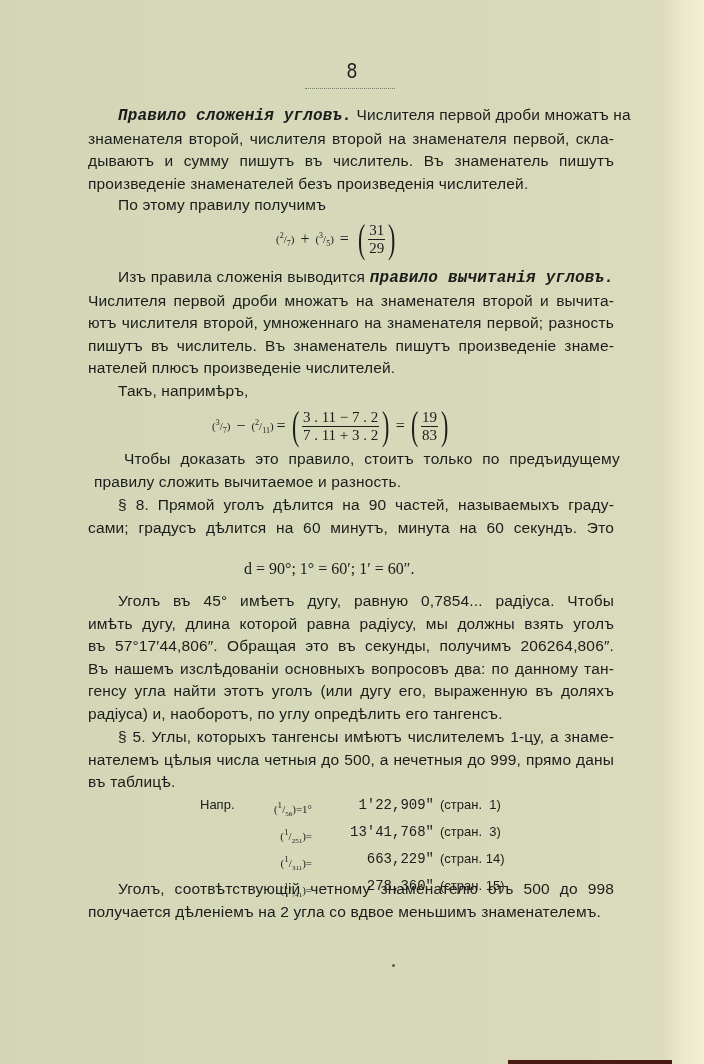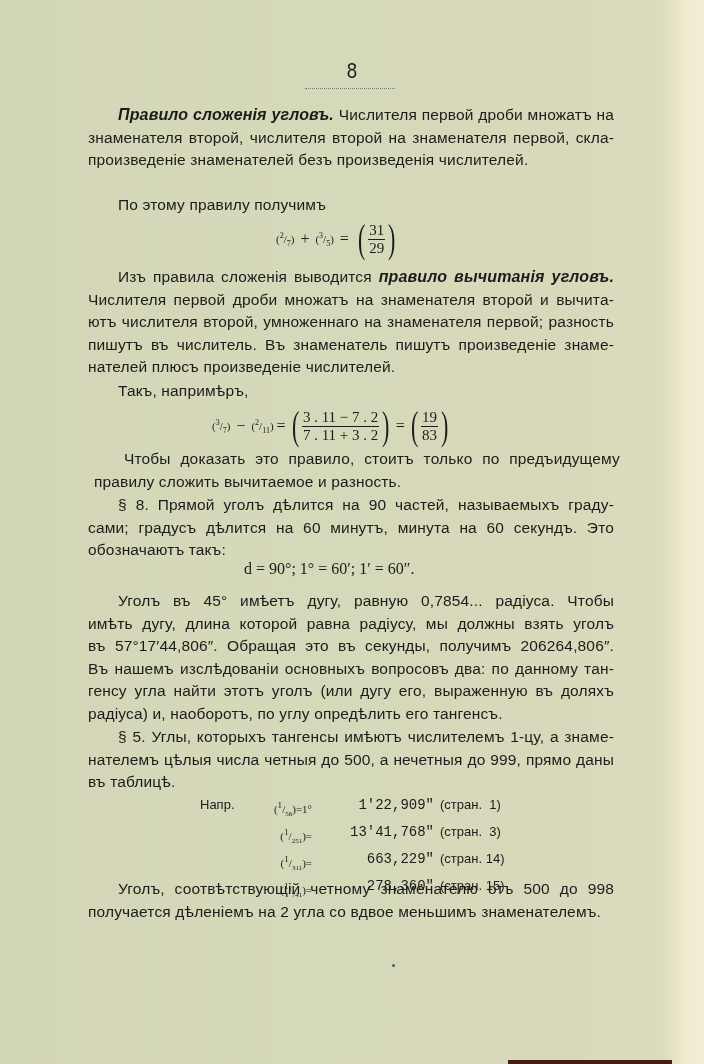--- a/index.html
+++ b/index.html
@@ -51,21 +51,21 @@
       text-align: justify;
       text-align-last: justify;
     }
     .text .line.last {
       text-align-last: left;
     }
     .text .line.indent {
       padding-left: 30px;
     }
     .ital {
-      font-family: Liberation Sans, sans-serif;
+      font-family: Liberation Mono, monospace;
       font-style: italic;
       font-weight: bold;
       font-size: 16px;
       margin-top: 36px;
     }
     .formula {
       position: absolute;
       font-family: "Liberation Serif", serif;
       font-size: 16px;
       white-space: nowrap;
@@ -157,20 +157,21 @@
 <body>
 
 <div class="page">
 
   <div class="page-number">8</div>
   <div class="page-rule"></div>
 
   <div class="text" style="top:104px;">
     <span class="line indent"><span class="ital">Правило сложенія угловъ.</span><span> Числителя первой дроби множатъ на</span></span>
     <span class="line">знаменателя второй, числителя второй на знаменателя первой, скла-</span>
+    <span class="line">дываютъ и сумму пишутъ въ числитель. Въ знаменатель пишутъ</span>
     <span class="line last">произведеніе знаменателей безъ произведенія числителей.</span>
   </div>
 
   <div class="text" style="top:194px;">
     <span class="line indent last">По этому правилу получимъ</span>
   </div>
 
   <div class="formula" style="left:276px; top:216px; height:46px;">
     <span class="small-frac">(<sup>2</sup>/<sub>7</sub>)</span>
     <span class="op">+</span>
@@ -217,21 +218,20 @@
   </div>
 
   <div class="text" style="top:448px;margin-left:6px;">
     <span class="line indent">Чтобы доказать это правило, стоитъ только по предъидущему</span>
     <span class="line last">правилу сложить вычитаемое и разность.</span>
   </div>
 
   <div class="text" style="top:494px;">
     <span class="line indent">§ 8. Прямой уголъ дѣлится на 90 частей, называемыхъ граду-</span>
     <span class="line">сами; градусъ дѣлится на 60 минутъ, минута на 60 секундъ. Это</span>
-    <span class="line last">обозначаютъ такъ:</span>
   </div>
 
   <div class="formula" style="left:244px; top:560px;">
     <span>d = 90°;  1° = 60′;  1′ = 60″.</span>
   </div>
 
   <div class="text" style="top:590px;">
     <span class="line indent">Уголъ въ 45° имѣетъ дугу, равную 0,7854... радіуса. Чтобы</span>
     <span class="line">имѣть дугу, длина которой равна радіусу, мы должны взять уголъ</span>
     <span class="line">въ 57°17′44,806″. Обращая это въ секунды, получимъ 206264,806″.</span>

